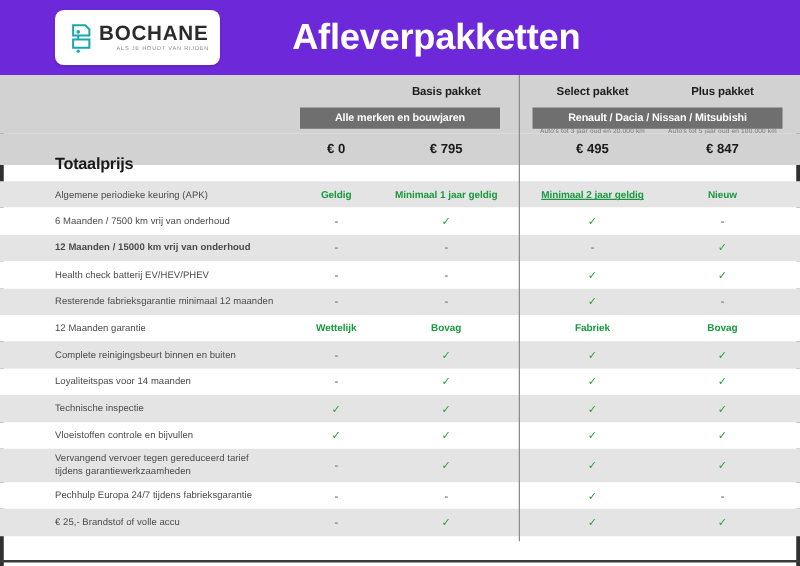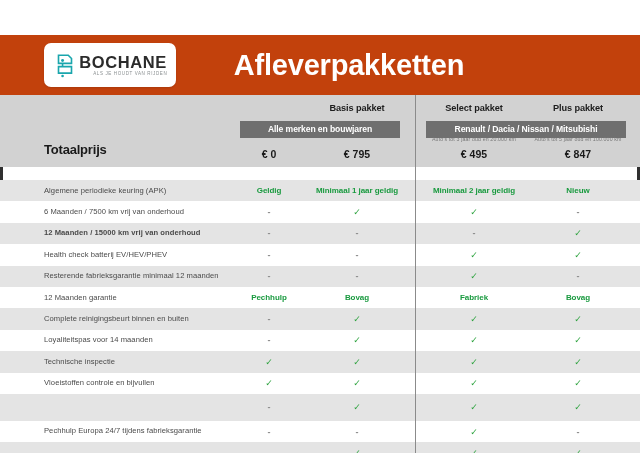--- a/index.html
+++ b/index.html
@@ -6,22 +6,22 @@
   body{
     width:640px;height:453px;overflow:hidden;
     background:#ffffff;
     font-family:"Liberation Sans",sans-serif;
     -webkit-font-smoothing:antialiased;
   }
   .page{position:relative;width:640px;height:453px;background:#fff;box-sizing:border-box;}
 
   
   .topbar{
-    position:relative;height:60px;background:#c2410c;
-    display:flex;align-items:center;margin-top:35px;
+    position:relative;height:60px;background:#6d28d9;
+    display:flex;align-items:center;
   }
   .logo-box{
     position:absolute;left:44px;top:8px;width:132px;height:44px;
     background:#ffffff;border-radius:7px;
     display:flex;align-items:center;justify-content:center;
     box-shadow:0 1px 2px rgba(0,0,0,.12);
   }
   .logo-inner{display:flex;align-items:center;gap:4px;padding-left:2px;}
   .logo-mark{width:20px;height:26px;flex:none;}
   .logo-words{display:flex;flex-direction:column;align-items:flex-end;line-height:1;}
@@ -56,21 +56,21 @@
   .hb-sub{
     font-size:4.1px;color:#777;margin-top:2.5px;white-space:nowrap;
     transform:scale(1.28);transform-origin:center top;letter-spacing:.1px;
   }
 
   
   .pricerow{
     position:relative;background:#d2d2d2;height:25px;
   }
   .price-label{
-    position:absolute;left:44px;top:0;
+    position:absolute;left:44px;top:16px;
     font-size:13px;font-weight:bold;color:#1a1a1a;letter-spacing:-.2px;
   }
   .price-cell{
     position:absolute;top:6px;text-align:center;
     font-size:10.5px;font-weight:bold;color:#1a1a1a;
   }
 
   .gapwhite{height:13px;background:#ffffff;}
 
   
@@ -168,21 +168,21 @@
     <div class="price-cell" style="left:530px;width:96px;">€ 847</div>
   </div>
 
   <div class="gapwhite"></div>
 
   <div class="tbl" id="feature-table">
       <div class="row alt">
         <div class="row-label" style="white-space: pre-line;">Algemene periodieke keuring (APK)</div>
         <div class="cell " style="left: 224px; width: 90px;">Geldig</div>
         <div class="cell " style="left: 314px; width: 86px;">Minimaal 1 jaar geldig</div>
-        <div class="cell " style="left: 424px; width: 100px;">Minimaal 2 jaar geldig</div>
+        <div class="cell " style="left: 424px; width: 100px; text-decoration: underline;">Minimaal 2 jaar geldig</div>
         <div class="cell " style="left: 530px; width: 96px;">Nieuw</div>
       </div>
       <div class="row plain">
         <div class="row-label" style="white-space: pre-line;">6 Maanden / 7500 km vrij van onderhoud</div>
         <div class="cell dash" style="left: 224px; width: 90px;">-</div>
         <div class="cell tick" style="left: 314px; width: 86px;">✓</div>
         <div class="cell tick" style="left: 424px; width: 100px;">✓</div>
         <div class="cell dash" style="left: 530px; width: 96px;">-</div>
       </div>
       <div class="row alt">
@@ -201,21 +201,21 @@
       </div>
       <div class="row alt">
         <div class="row-label" style="white-space: pre-line;">Resterende fabrieksgarantie minimaal 12 maanden</div>
         <div class="cell dash" style="left: 224px; width: 90px;">-</div>
         <div class="cell dash" style="left: 314px; width: 86px;">-</div>
         <div class="cell tick" style="left: 424px; width: 100px;">✓</div>
         <div class="cell dash" style="left: 530px; width: 96px;">-</div>
       </div>
       <div class="row plain">
         <div class="row-label" style="white-space: pre-line;">12 Maanden  garantie</div>
-        <div class="cell " style="left: 224px; width: 90px;">Pechhulp</div>
+        <div class="cell " style="left: 224px; width: 90px;">Wettelijk</div>
         <div class="cell " style="left: 314px; width: 86px;">Bovag</div>
         <div class="cell " style="left: 424px; width: 100px;">Fabriek</div>
         <div class="cell " style="left: 530px; width: 96px;">Bovag</div>
       </div>
       <div class="row alt">
         <div class="row-label" style="white-space: pre-line;">Complete reinigingsbeurt binnen en buiten</div>
         <div class="cell dash" style="left: 224px; width: 90px;">-</div>
         <div class="cell tick" style="left: 314px; width: 86px;">✓</div>
         <div class="cell tick" style="left: 424px; width: 100px;">✓</div>
         <div class="cell tick" style="left: 530px; width: 96px;">✓</div>
@@ -235,33 +235,36 @@
         <div class="cell tick" style="left: 530px; width: 96px;">✓</div>
       </div>
       <div class="row plain">
         <div class="row-label" style="white-space: pre-line;">Vloeistoffen controle en bijvullen</div>
         <div class="cell tick" style="left: 224px; width: 90px;">✓</div>
         <div class="cell tick" style="left: 314px; width: 86px;">✓</div>
         <div class="cell tick" style="left: 424px; width: 100px;">✓</div>
         <div class="cell tick" style="left: 530px; width: 96px;">✓</div>
       </div>
       <div class="row alt tall">
+        <div class="row-label" style="white-space: pre-line;">Vervangend vervoer tegen gereduceerd tarief
+tijdens garantiewerkzaamheden</div>
         <div class="cell dash" style="left: 224px; width: 90px;">-</div>
         <div class="cell tick" style="left: 314px; width: 86px;">✓</div>
         <div class="cell tick" style="left: 424px; width: 100px;">✓</div>
         <div class="cell tick" style="left: 530px; width: 96px;">✓</div>
       </div>
       <div class="row plain">
         <div class="row-label" style="white-space: pre-line;">Pechhulp Europa 24/7 tijdens fabrieksgarantie</div>
         <div class="cell dash" style="left: 224px; width: 90px;">-</div>
         <div class="cell dash" style="left: 314px; width: 86px;">-</div>
         <div class="cell tick" style="left: 424px; width: 100px;">✓</div>
         <div class="cell dash" style="left: 530px; width: 96px;">-</div>
       </div>
       <div class="row alt">
+        <div class="row-label" style="white-space: pre-line;">€ 25,- Brandstof of  volle accu</div>
         <div class="cell dash" style="left: 224px; width: 90px;">-</div>
         <div class="cell tick" style="left: 314px; width: 86px;">✓</div>
         <div class="cell tick" style="left: 424px; width: 100px;">✓</div>
         <div class="cell tick" style="left: 530px; width: 96px;">✓</div>
       </div>
     </div>
 
   <div class="footwhite"></div>
   <div class="bottomline"></div>
 </div>

